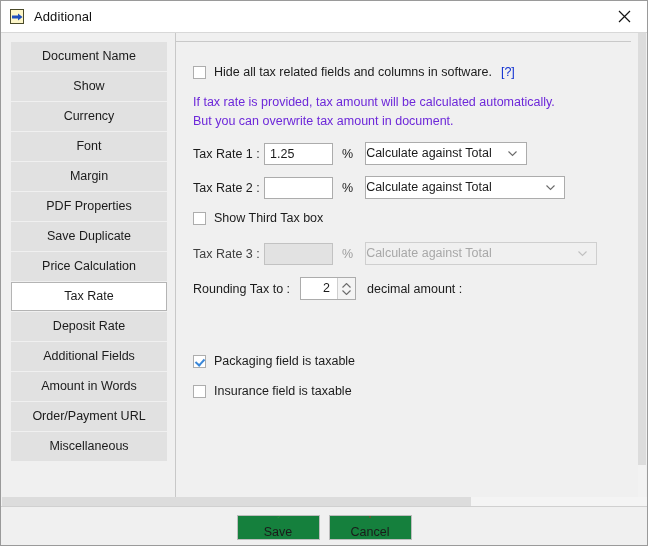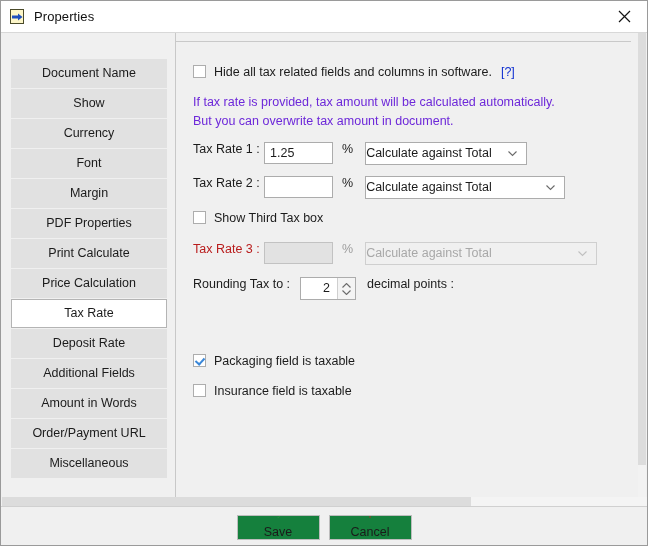--- a/index.html
+++ b/index.html
@@ -88,21 +88,21 @@
 
   
   .sidebar {
     position: absolute;
     left: 1px; top: 0;
     width: 174px;
     height: 464px;
     background: #f0f0f0;
     border-right: 1px solid #c8c8c8;
     box-sizing: border-box;
-    padding-top: 26px;
+    padding-top: 9px;
   }
   .tab {
     margin: 0 8px 1px 9px;
     height: 29px;
     line-height: 29px;
     text-align: center;
     background: #e1e1e1;
     color: #1b1b1b;
     font-size: 12.5px;
     cursor: default;
@@ -128,21 +128,21 @@
     position: absolute;
     left: 0; top: 8px;
     width: 455px;
     height: 449px;
     background: #f0f0f0;
     border-top: 1px solid #c9c9c9;
     box-sizing: border-box;
   }
 
   
-  .row { position: absolute; display: flex; align-items: flex-start; }
+  .row { position: absolute; display: flex; align-items: center; }
 
   .cbx {
     width: 13px; height: 13px;
     border: 1px solid #adadad;
     background: #fff;
     box-sizing: border-box;
     flex: 0 0 auto;
     position: relative;
     cursor: default;
   }
@@ -173,21 +173,21 @@
     font-size: 12.5px;
     color: #6d28d9;
     white-space: nowrap;
   }
 
   .fld-label {
     font-size: 12.5px;
     color: #1b1b1b;
     white-space: nowrap;
   }
-  .fld-label.disabled { color: #b91c1c; }
+  .fld-label.disabled { color: #404040; }
 
   .txtbox {
     height: 22px;
     border: 1px solid #acacac;
     background: #ffffff;
     box-sizing: border-box;
     font-family: "Liberation Sans", sans-serif;
     font-size: 12.5px;
     color: #1b1b1b;
     padding: 0 5px;
@@ -320,39 +320,39 @@
 
 <div id="app">
 
   <div class="titlebar">
     <div class="title-icon">
       <div class="pg"></div>
       <svg class="arw" viewBox="0 0 11 8" xmlns="http://www.w3.org/2000/svg">
         <path d="M0 2.5 h6 V0.5 L10.5 4 L6 7.5 V5.5 H0 Z" fill="#1e4fbe"></path>
       </svg>
     </div>
-    <div class="title-text">Properties</div>
+    <div class="title-text">Additional</div>
     <div class="close-btn">
       <svg width="13" height="13" viewBox="0 0 13 13" xmlns="http://www.w3.org/2000/svg">
         <path d="M1 1 L12 12 M12 1 L1 12" stroke="#141414" stroke-width="1.2" fill="none"></path>
       </svg>
     </div>
   </div>
   <div class="titlebar-underline"></div>
 
   <div class="content">
 
     <div class="sidebar">
       <div class="tab">Document Name</div>
       <div class="tab">Show</div>
       <div class="tab">Currency</div>
       <div class="tab">Font</div>
       <div class="tab">Margin</div>
       <div class="tab">PDF Properties</div>
-      <div class="tab">Print Calculate</div>
+      <div class="tab">Save Duplicate</div>
       <div class="tab">Price Calculation</div>
       <div class="tab selected">Tax Rate</div>
       <div class="tab">Deposit Rate</div>
       <div class="tab">Additional Fields</div>
       <div class="tab">Amount in Words</div>
       <div class="tab">Order/Payment URL</div>
       <div class="tab">Miscellaneous</div>
     </div>
 
     <div class="pane">
@@ -414,21 +414,21 @@
             <div class="val">2</div>
             <div class="btns">
               <svg width="9" height="5" viewBox="0 0 9 5" xmlns="http://www.w3.org/2000/svg" style="margin-bottom:2px;">
                 <path d="M0.5 4.5 L4.5 0.5 L8.5 4.5" stroke="#6b6b6b" stroke-width="1.1" fill="none"></path>
               </svg>
               <svg width="9" height="5" viewBox="0 0 9 5" xmlns="http://www.w3.org/2000/svg">
                 <path d="M0.5 0.5 L4.5 4.5 L8.5 0.5" stroke="#6b6b6b" stroke-width="1.1" fill="none"></path>
               </svg>
             </div>
           </div>
-          <div class="fld-label" style="margin-left:11px;">decimal points :</div>
+          <div class="fld-label" style="margin-left:11px;">decimal amount :</div>
         </div>
 
         <div class="row" style="left:17px; top:312px;">
           <div class="cbx checked"></div>
           <div class="cbx-label">Packaging field is taxable</div>
         </div>
         <div class="row" style="left:17px; top:342px;">
           <div class="cbx"></div>
           <div class="cbx-label">Insurance field is taxable</div>
         </div>

